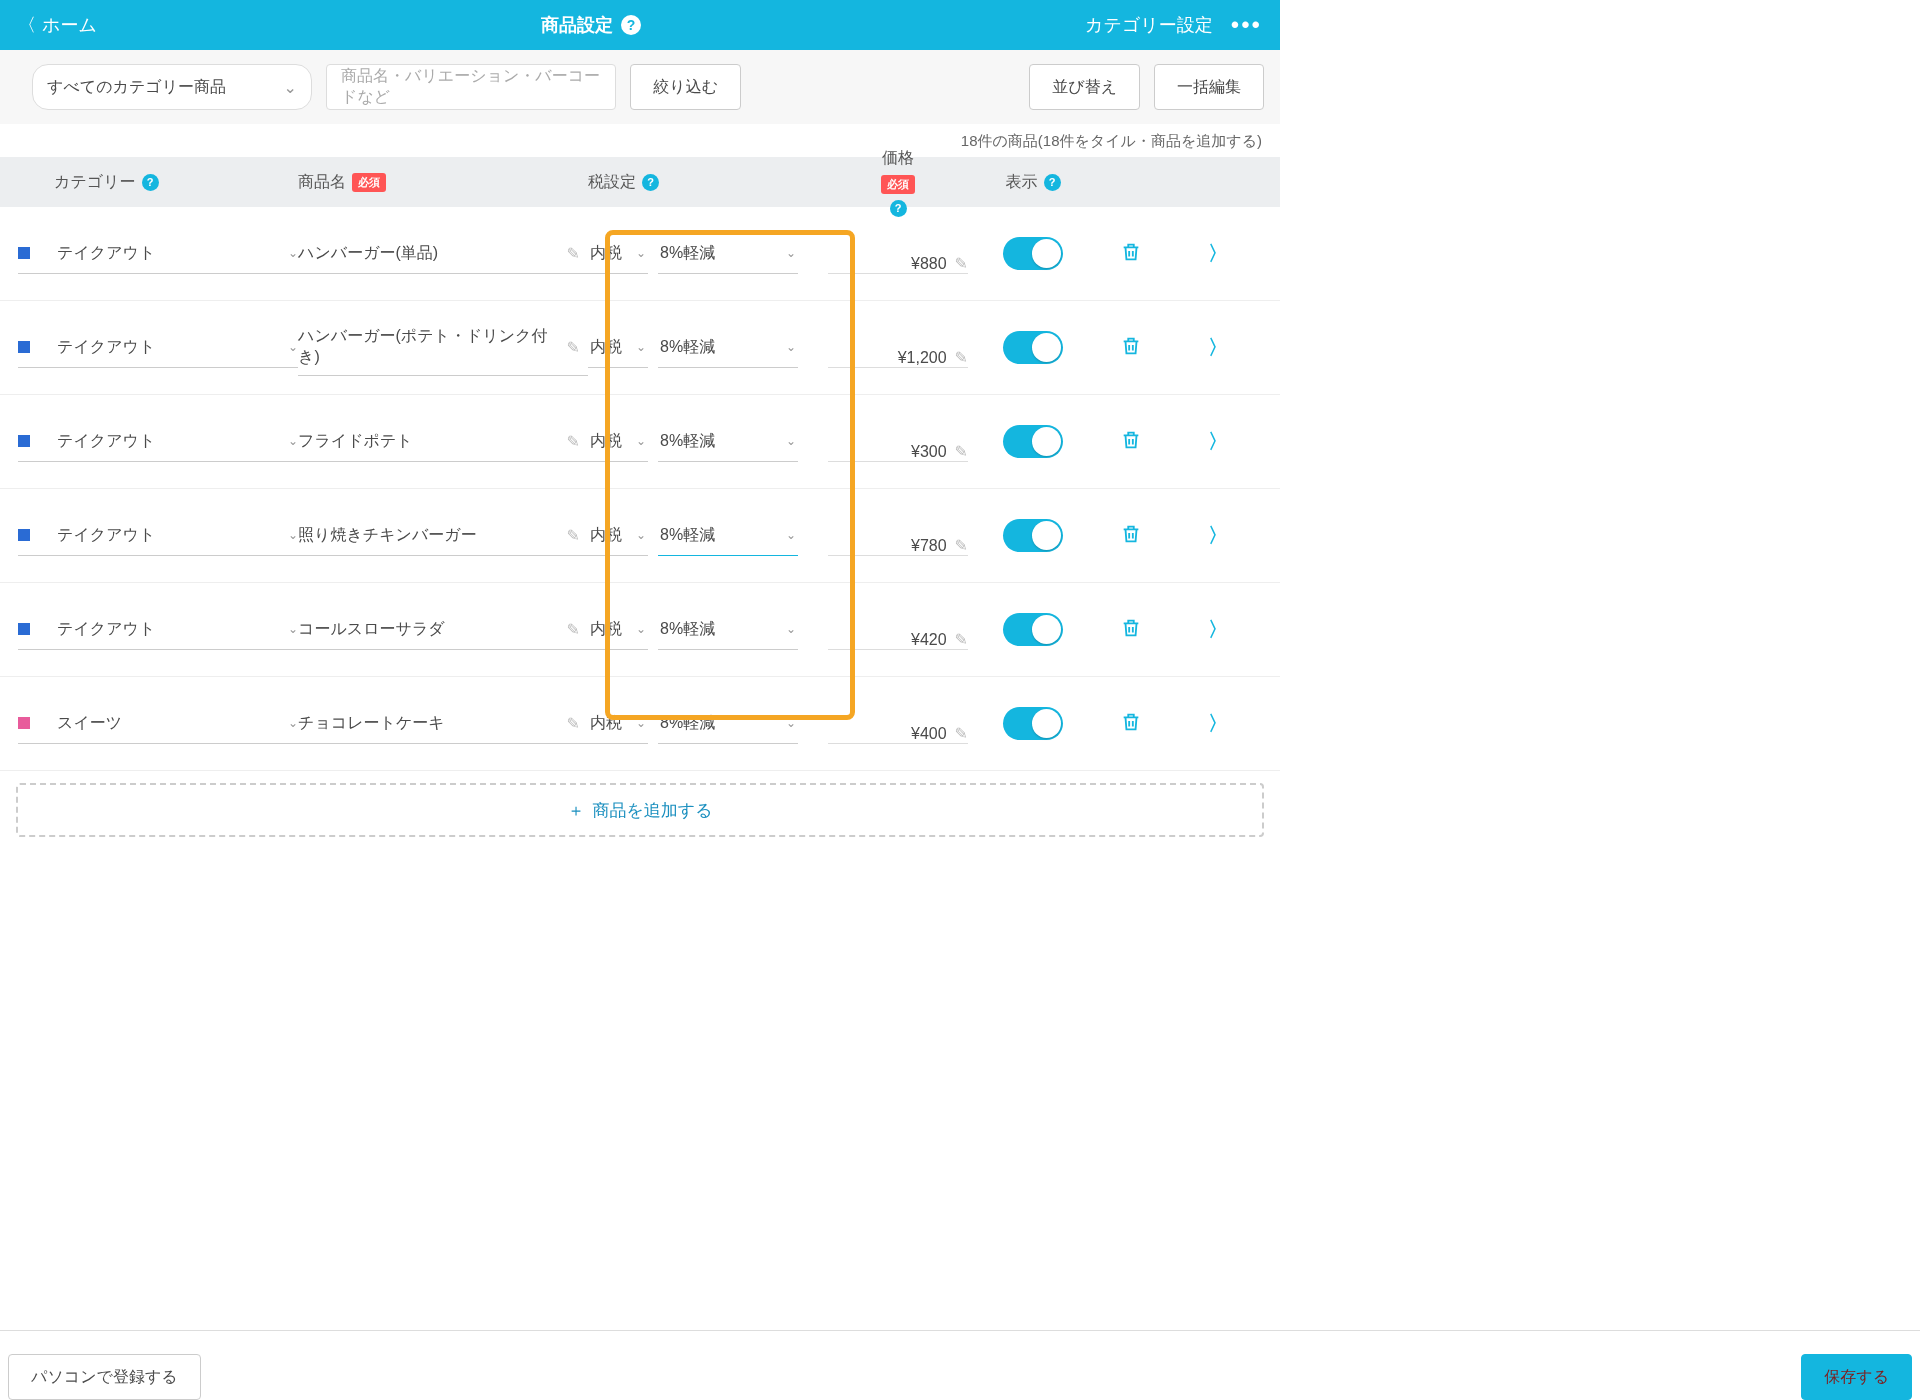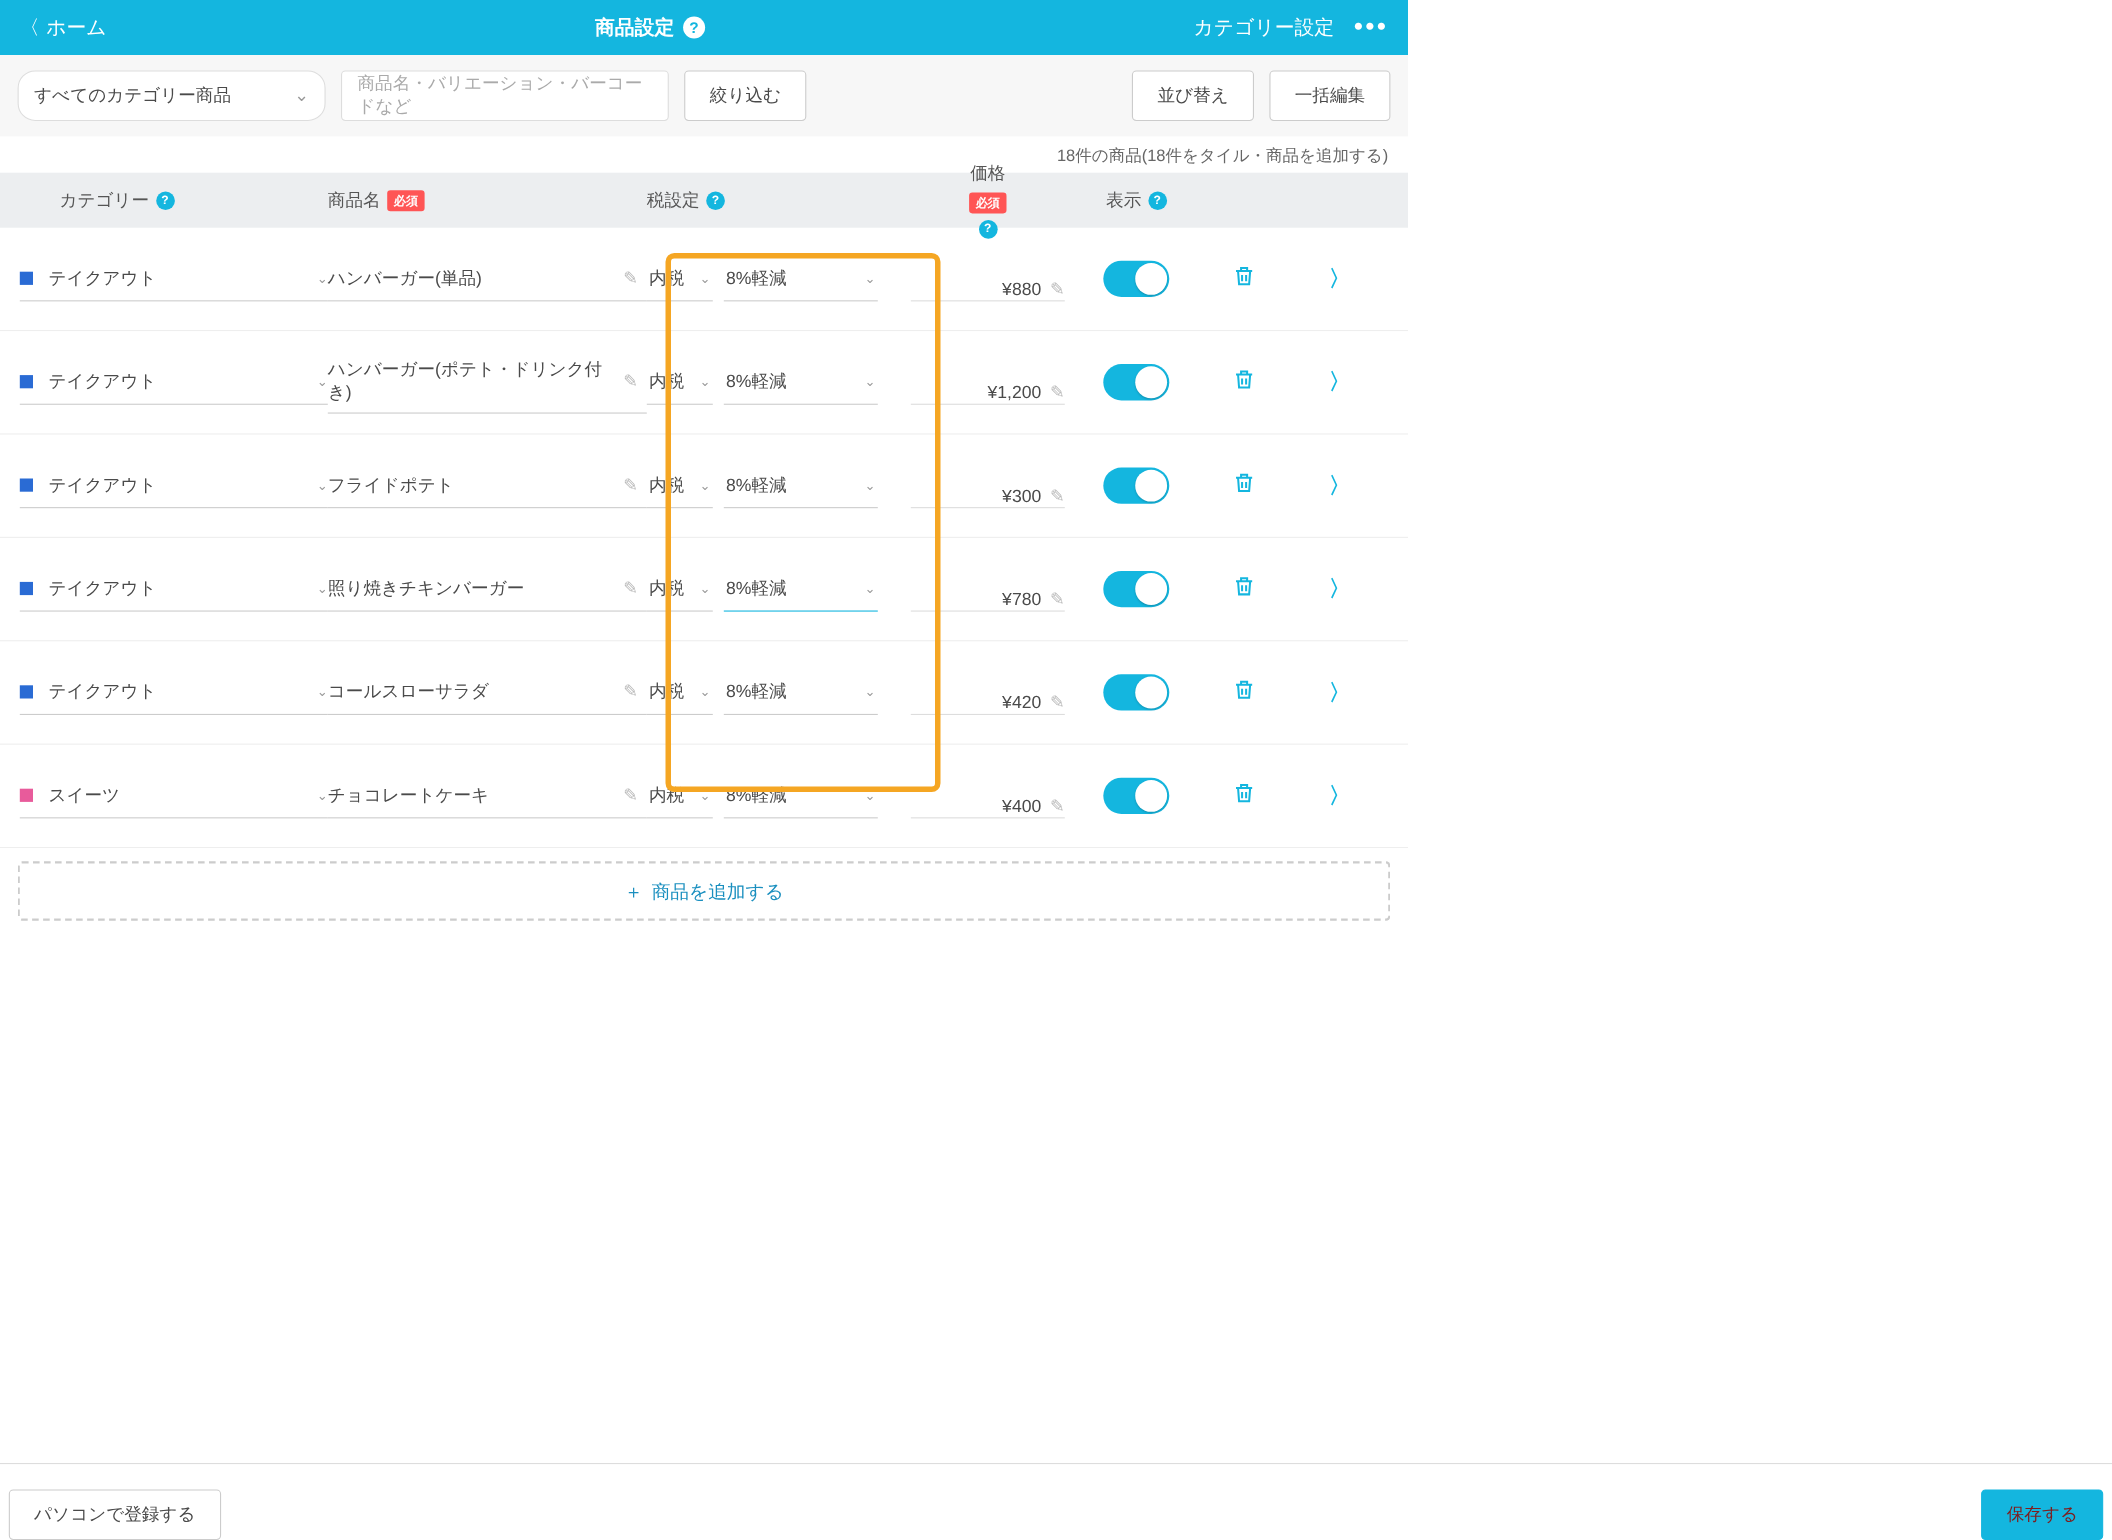--- a/index.html
+++ b/index.html
@@ -6,41 +6,41 @@
 body { background:#fff; color:#4a4a4a; width:1280px; height:960px; overflow:hidden; }
 
 .header { background:#14b6df; height:50px; display:flex; align-items:center; justify-content:space-between; padding:0 18px; color:#fff; }
 .header-left { display:flex; align-items:center; gap:6px; font-size:18px; }
 .header-center { display:flex; align-items:center; gap:8px; font-size:18px; font-weight:600; }
 .header-right { display:flex; align-items:center; gap:18px; font-size:18px; }
 .help-circle { width:20px; height:20px; border-radius:50%; background:#fff; color:#14b6df; display:inline-flex; align-items:center; justify-content:center; font-size:14px; font-weight:700; }
 .more-dots { font-size:24px; letter-spacing:2px; }
 
 .toolbar { background:#f7f7f7; padding:14px 16px; display:flex; gap:14px; align-items:center; }
-.select-box { flex:0 0 280px; height:46px; background:#fff; border:1px solid #ddd; border-radius:16px; display:flex; align-items:center; justify-content:space-between; padding:18px 14px; font-size:16px; color:#4a4a4a; }
+.select-box { flex:0 0 280px; height:46px; background:#fff; border:1px solid #ddd; border-radius:16px; display:flex; align-items:center; justify-content:space-between; padding:18px 14px; font-size:16px; color:#4a4a4a;margin-left:16px; }
 .search-input { flex:1; height:46px; background:#fff; border:1px solid #ddd; border-radius:4px; padding:0 14px; font-size:16px; color:#aaa; display:flex; align-items:center; }
 .btn { height:46px; background:#fff; border:1px solid #ccc; border-radius:4px; padding:0 22px; font-size:16px; color:#4a4a4a; display:flex; align-items:center; }
 .btn-primary { background:#14b6df; border-color:#14b6df; color:#7f1d1d; }
 
 .count-bar { text-align:right; padding:8px 18px 6px; font-size:15px; color:#666; }
 
 .col-header { background:#eceef0; height:50px; display:flex; align-items:center; padding:0 18px; color:#555; font-size:16px; }
 .col { display:flex; align-items:center; gap:6px; }
 .col.cat { width:280px; padding-left:36px; }
 .col.name { width:290px; }
 .col.tax { width:240px; }
 .col.price { width:140px; justify-content:flex-end;flex-direction:column; }
 .col.disp { width:130px; justify-content:center; }
 .col.act { width:130px; }
 .badge-req { background:#f55; color:#fff; font-size:11px; padding:2px 6px; border-radius:3px; font-weight:600; }
 .help-sm { width:17px; height:17px; border-radius:50%; background:#14b6df; color:#fff; display:inline-flex; align-items:center; justify-content:center; font-size:11px; font-weight:700; }
 
 .rows { overflow:hidden; }
 .row { height:94px; display:flex; align-items:center; padding:0 18px; border-bottom:1px solid #eee; }
-.cat-cell { width:280px; display:flex; align-items:center; gap:14px; border-bottom:1px solid #ccc; height:40px; }
+.cat-cell { width:280px; display:flex; align-items:center; gap:27px; border-bottom:1px solid #ccc; height:40px; }
 .cat-sq { width:12px; height:12px; }
 .cat-label { flex:1; font-size:16px; }
 .name-cell { width:290px; display:flex; align-items:center; border-bottom:1px solid #ccc; height:40px; padding-right:8px; }
 .name-cell.tall { height:56px; }
 .name-text { flex:1; font-size:16px; }
 .tax-cell { width:240px; display:flex; gap:10px; }
 .tax-sel { display:flex; align-items:center; justify-content:space-between; border-bottom:1px solid #ccc; height:40px; font-size:16px; padding:0 2px; }
 .tax-sel.t1 { width:60px; }
 .tax-sel.t2 { width:140px; }
 .price-cell { width:140px; display:flex; align-items:flex-end; justify-content:flex-end; gap:8px; border-bottom:1px solid #ddd; height:40px; font-size:16px; }

